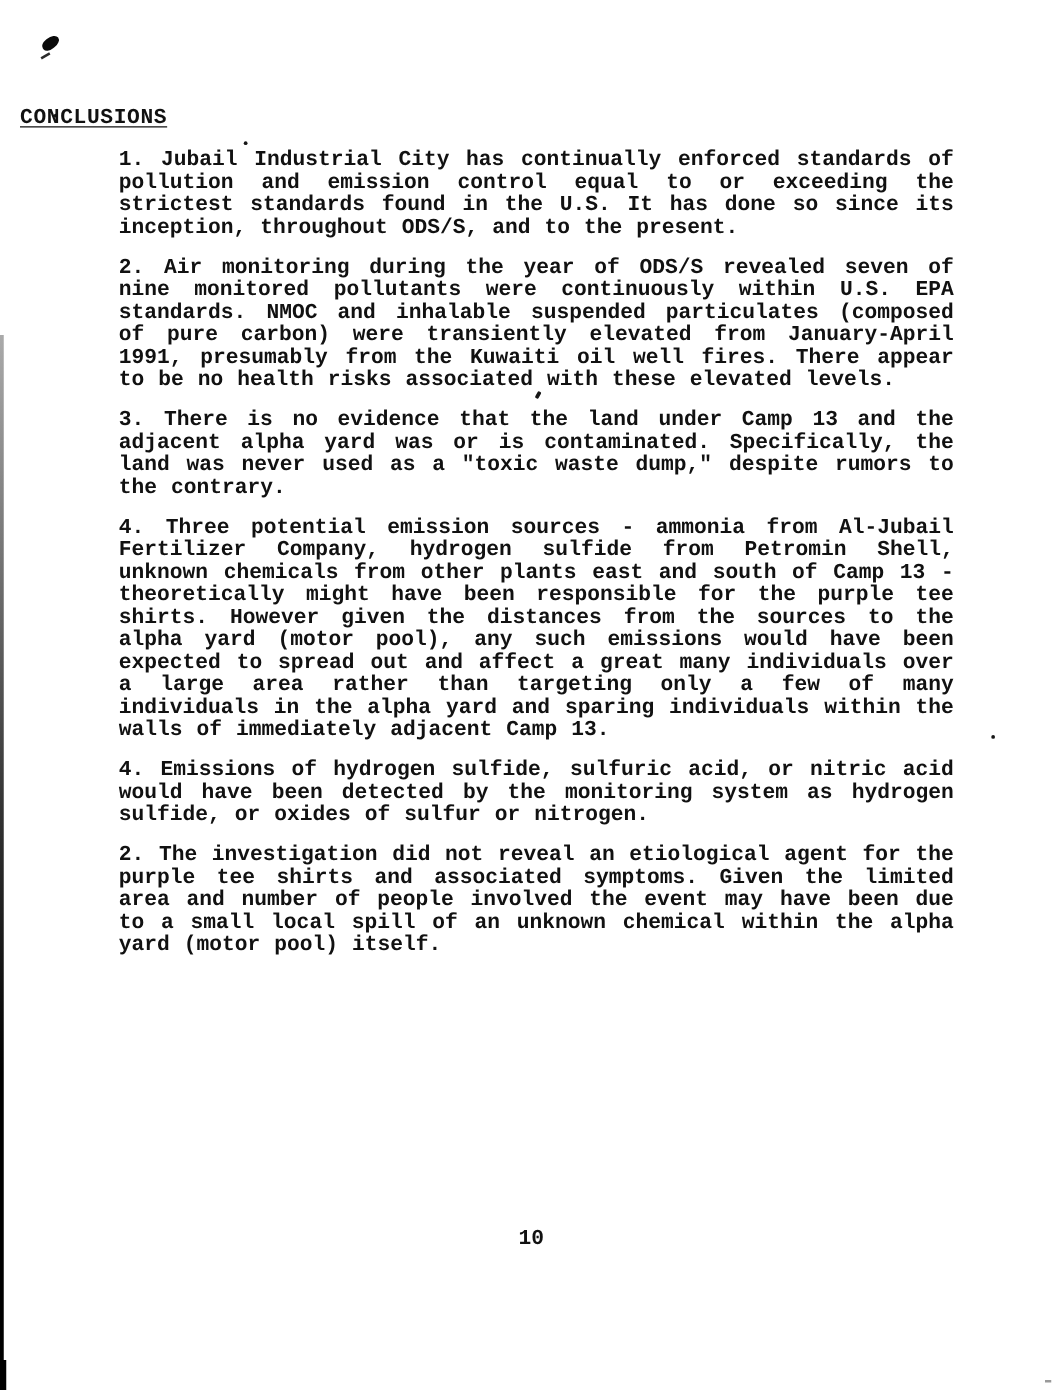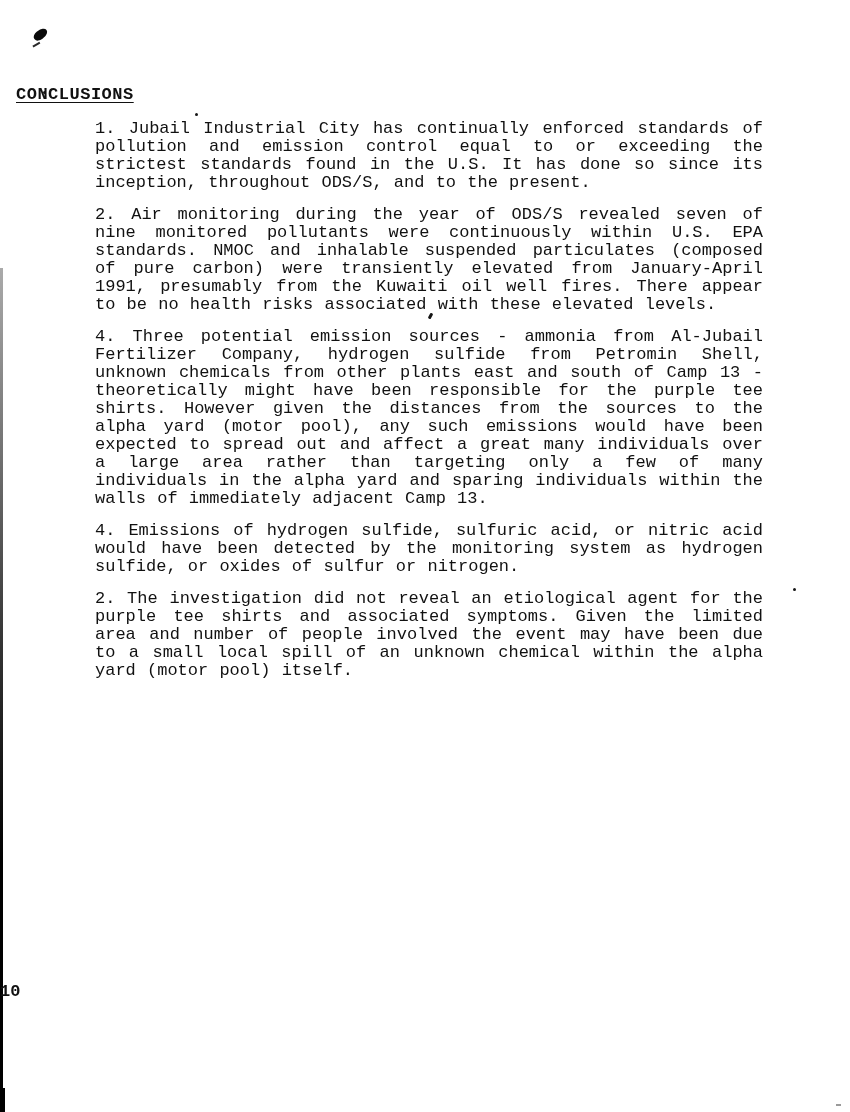--- a/index.html
+++ b/index.html
@@ -78,30 +78,31 @@
   }
   .body-col {
     position: absolute;
     left: 95px;
     top: 120px;
     width: 668px;
   }
   .body-col p {
     margin: 0 0 14px 0;
     font-size: 17px;
-    font-weight: 400;
+    font-weight: 700;
     line-height: 18px;
     text-align: justify;
     word-spacing: 1px;
   }
   .page-number {
     position: absolute;
     left: 0;
     top: 982px;
     width: 100%;
+    text-align: center;
     font-size: 17px;
     font-weight: 700;
   }
 </style>
 </head>
 <body>
 
 <div class="page">
 
   <div class="scan-edge-left"></div>
@@ -113,20 +114,21 @@
   <div class="speck speck-d"></div>
   <div class="speck speck-e"></div>
 
   <div class="doc-title-row">
     <span class="doc-title">CONCLUSIONS</span>
   </div>
 
   <div class="body-col">
     <p>1.  Jubail Industrial City has continually enforced standards of pollution and emission control equal to or exceeding the strictest standards found in the U.S.  It has done so since its inception, throughout ODS/S, and to the present.</p>
     <p>2.  Air monitoring during the year of ODS/S revealed seven of nine monitored pollutants were continuously within U.S. EPA standards. NMOC and inhalable suspended particulates (composed of pure carbon) were transiently elevated from January-April 1991, presumably from the Kuwaiti oil well fires.  There appear to be no health risks associated with these elevated levels.</p>
+    <p>3.  There is no evidence that the land under Camp 13 and the adjacent alpha yard was or is contaminated.  Specifically, the land was never used as a "toxic waste dump," despite rumors to the contrary.</p>
     <p>4.  Three potential emission sources - ammonia from Al-Jubail Fertilizer Company, hydrogen sulfide from Petromin Shell, unknown chemicals from other plants east and south of Camp 13 - theoretically might have been responsible for the purple tee shirts.  However given the distances from the sources to the alpha yard (motor pool), any such emissions would have been expected to spread out and affect a great many individuals over a large area rather than targeting only a few of many individuals in the alpha yard and sparing individuals within the walls of immediately adjacent Camp 13.</p>
     <p>4.  Emissions of hydrogen sulfide, sulfuric acid, or nitric acid would have been detected by the monitoring system as hydrogen sulfide, or oxides of sulfur or nitrogen.</p>
     <p>2.  The investigation did not reveal an etiological agent for the purple tee shirts and associated symptoms.  Given the limited area and number of people involved the event may have been due to a small local spill of an unknown chemical within the alpha yard (motor pool) itself.</p>
   </div>
 
   <div class="page-number">10</div>
 
 </div>
 
 </body></html>

